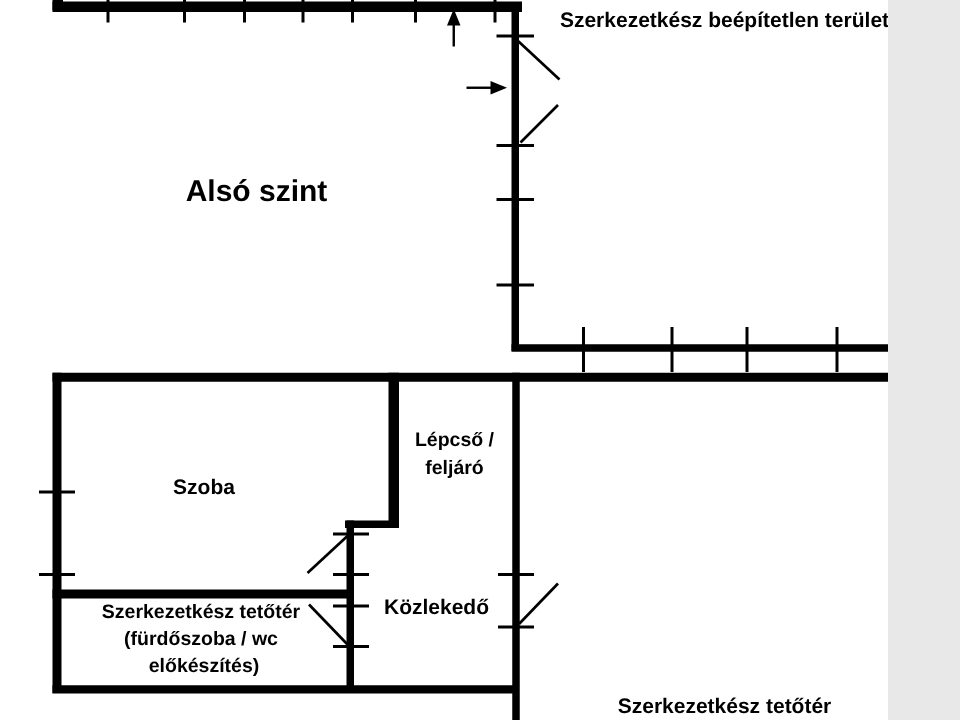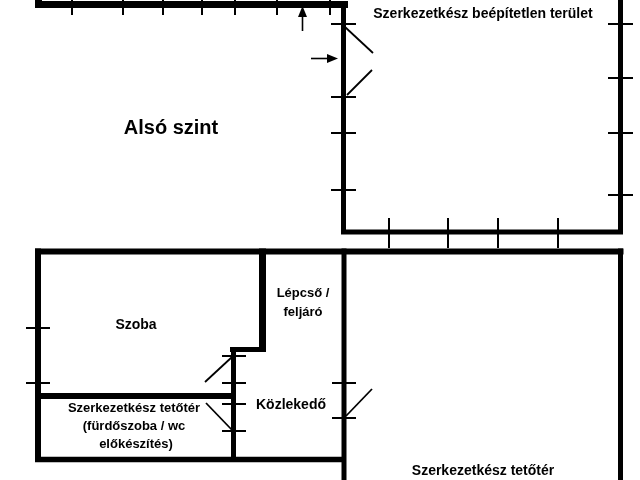--- a/index.html
+++ b/index.html
@@ -1,19 +1,19 @@
 <!DOCTYPE html>
 <html style="--bg: #ffffff; --line: #000000; --text: #000000;"><head>
 <meta charset="utf-8">
 <style>
   html,body{margin:0;padding:0;}
   body{background:#e8e8e8;font-family:"Liberation Sans",sans-serif;}
   .canvas{
     position:relative;
-    width:640px;height:480px;
+    width:592px;height:480px;
     background:var(--bg,#ffffff);
     overflow:hidden;
   }
   svg{display:block;}
   .stroke{stroke:var(--line,#000000);fill:none;}
   .wall{stroke-linecap:butt;}
   .tick{stroke-width:2;}
   .door{stroke-width:1.8;}
   .arrow-line{stroke-width:1.6;}
   .arrow-head{fill:var(--line,#000000);stroke:none;}

